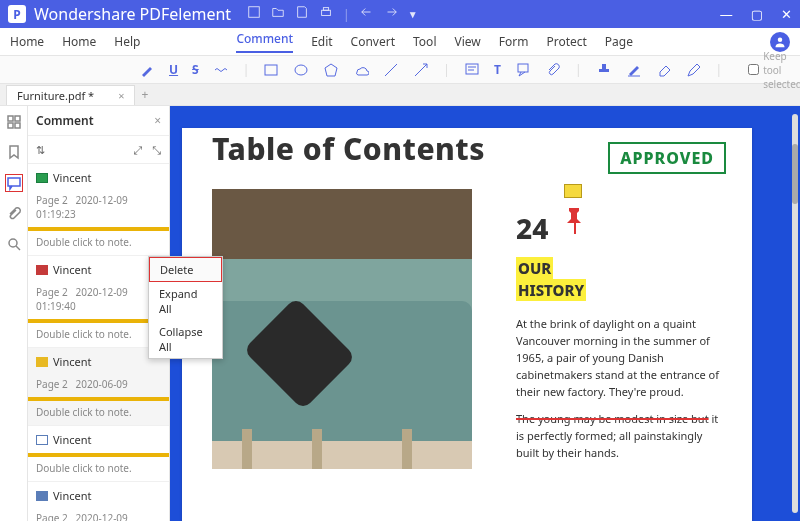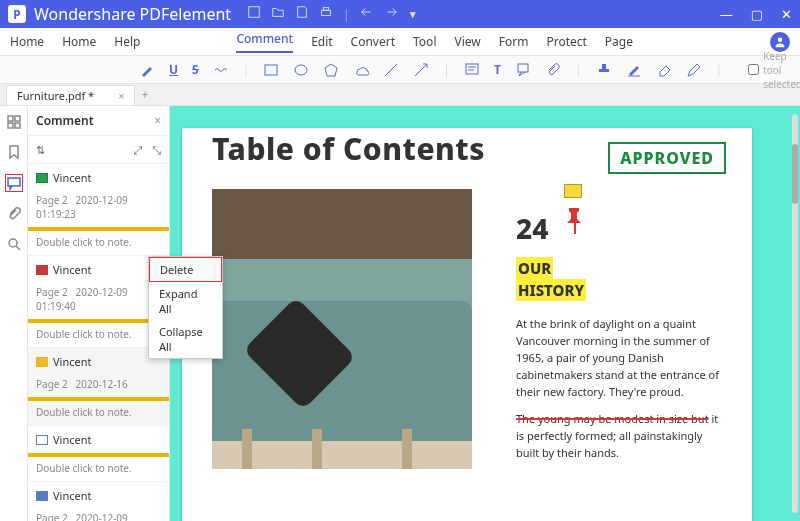--- a/index.html
+++ b/index.html
@@ -44,21 +44,21 @@
 .i-grn{background:#2a9d4f;border:1px solid #1a7d3f}
 .i-red{background:#c53a3a}
 .i-yel{background:#e8b923}
 .i-blu{border:1px solid #5a7db8;background:#fff}
 .i-bl2{background:#5a7db8}
 .cline2{font-size:10px;color:#888;margin-top:8px}
 .cnote{font-size:10px;color:#888;padding:4px 8px 6px;border-bottom:1px solid #f0f0f0}
 .ctx-menu{position:absolute;left:120px;top:150px;background:#fff;border:1px solid #ccc;box-shadow:0 2px 6px rgba(0,0,0,.2);z-index:10;width:75px}
 .ctx-menu div{padding:4px 10px;font-size:11px;cursor:pointer}
 .ctx-menu .del{border:1px solid #d33;background:#fafafa}
-.canvas{flex:1;background:#5eead4;overflow:hidden;position:relative;padding:8px 12px}
+.canvas{flex:1;background:#1d4ed8;overflow:hidden;position:relative;padding:8px 12px}
 .handle{position:absolute;left:2px;top:200px;width:8px;height:22px;background:#fff;border:1px solid #ccc;border-radius:2px;display:flex;align-items:center;justify-content:center;font-size:8px;color:#888;cursor:pointer}
 .page{background:#fff;width:570px;height:400px;box-shadow:0 1px 3px rgba(0,0,0,.2);padding:0 30px;position:relative}
 .toc{font-size:30px;font-weight:800;margin:14px 0 20px;letter-spacing:.5px}
 .stamp{position:absolute;right:26px;top:14px;border:2px solid #1a8a3f;color:#1a8a3f;padding:3px 10px;font-weight:800;font-size:16px;letter-spacing:1px}
 .note-ic{position:absolute;right:170px;top:56px;width:18px;height:14px;background:#f5d93e;border:1px solid #b89a1a}
 .pin{position:absolute;right:165px;top:78px;color:#d33}
 .pin svg{width:24px;height:30px}
 .cols{display:flex;gap:44px;margin-top:8px}
 .img-box{width:260px;height:280px;background:linear-gradient(180deg,#6a5844 0%,#6a5844 25%,#7fa59e 25%,#7fa59e 85%,#d8c9b3 85%);position:relative;overflow:hidden}
 .sofa{position:absolute;bottom:28px;left:0;right:0;height:140px;background:#6b9490;border-radius:10px 10px 0 0}
@@ -298,21 +298,21 @@
             <span>Vincent</span>
           </div>
         <div class="cline2"><span>Page 2</span>&nbsp;&nbsp;&nbsp;<span>2020-12-09 01:19:40</span></div>
       </div>
       <div class="cnote">Double click to note.</div>
       <div class="citem sel">
         <div class="cline1">
             <span class="cicon i-yel"></span>
             <span>Vincent</span>
           </div>
-        <div class="cline2"><span>Page 2</span>&nbsp;&nbsp;&nbsp;<span>2020-12-16</span></div>
+        <div class="cline2"><span>Page 2</span>&nbsp;&nbsp;&nbsp;<span>2020-06-09</span></div>
       </div>
       <div class="cnote" style="background:#f5f5f5">Double click to note.</div>
       <div class="citem">
         <div class="cline1">
             <span class="cicon i-blu"></span>
             <span>Vincent</span>
           </div>
       </div>
       <div class="cnote">Double click to note.</div>
       <div class="citem">

